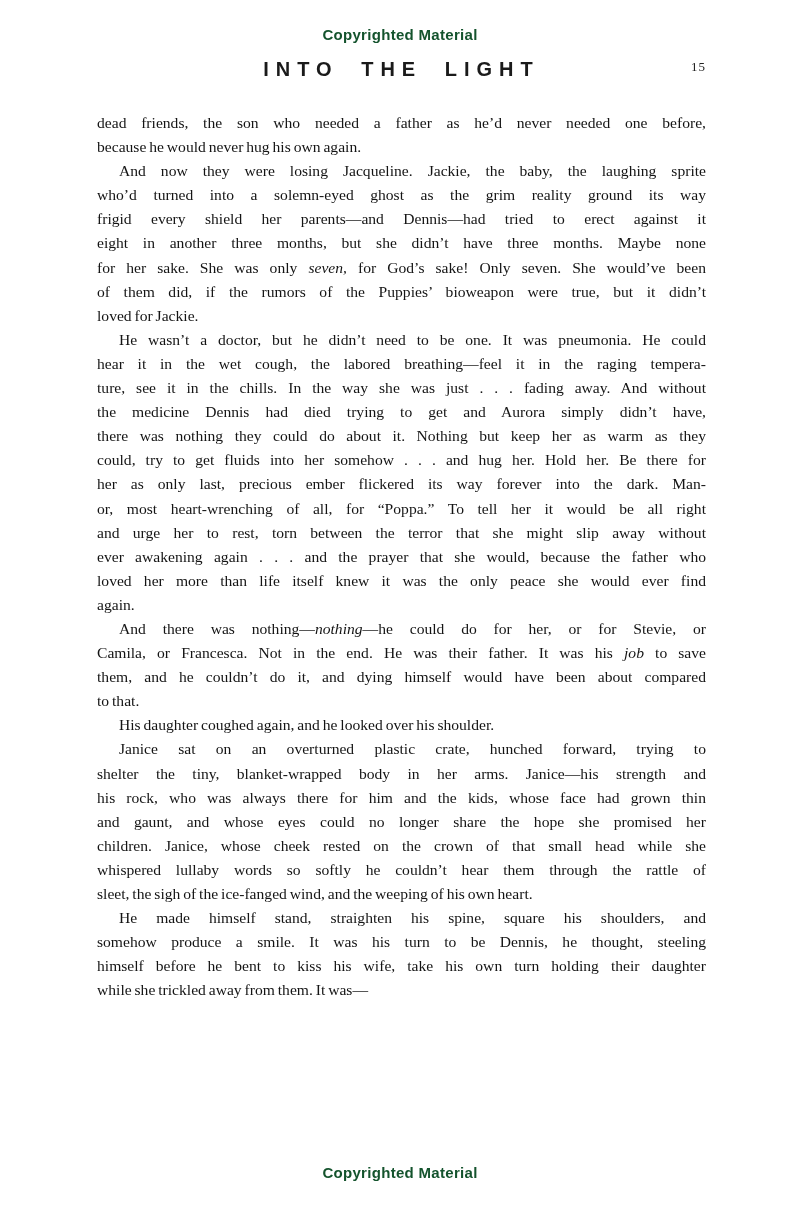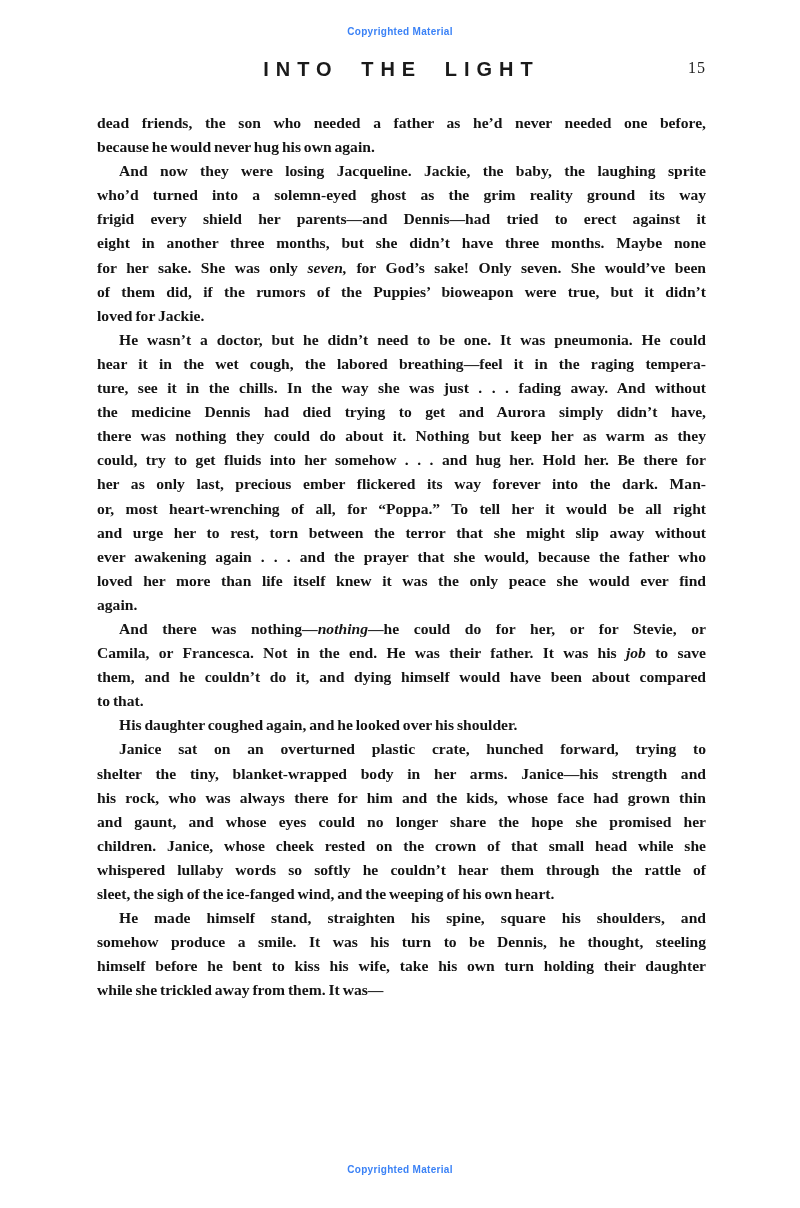--- a/index.html
+++ b/index.html
@@ -8,60 +8,59 @@
     width:800px;height:1208px;
     background:#ffffff;
     overflow:hidden;
     font-family:"Liberation Serif", serif;
   }
   .watermark{
     position:absolute;left:0;width:100%;
     text-align:center;
     font-family:"Liberation Sans", sans-serif;
     font-weight:bold;
-    font-size:10px;
+    font-size:15px;
     letter-spacing:0.3px;
-    color:#3b82f6;
+    color:#14532d;
   }
   .watermark.top{top:26px;}
   .watermark.bottom{top:1164px;}
   .running-header{
     position:absolute;left:97px;top:58px;width:609px;height:22px;
   }
   .running-header .title{
     display:block;
     text-align:center;
     font-family:"Liberation Sans", sans-serif;
     font-weight:bold;
     font-size:20px;
     letter-spacing:7px;
     word-spacing:10px;
     color:#1a1a1a;
     transform:scaleY(1.05);
   }
   .running-header .pageno{
     position:absolute;right:0;top:1px;
     font-family:"Liberation Serif", serif;
-    font-size:16px;
+    font-size:13px;
     color:#222222;
     letter-spacing:1px;
   }
   .body-text{
     position:absolute;left:97px;top:111px;width:609px;
     font-size:15.6px;
     line-height:24.1px;
     color:#141414;
     word-spacing:-1px;
   }
   .para{margin:0;padding:0;}
   .line{
     text-align:justify;
     text-align-last:justify;
     text-justify:inter-word;
-    font-weight:bold;
   }
   .line.last{text-align-last:left;}
   .line.indent{text-indent:22px;}
   .it{font-style:italic;}
 </style>
 </head>
 <body>
 
 <div class="page">
   <div class="watermark top">Copyrighted Material</div>

